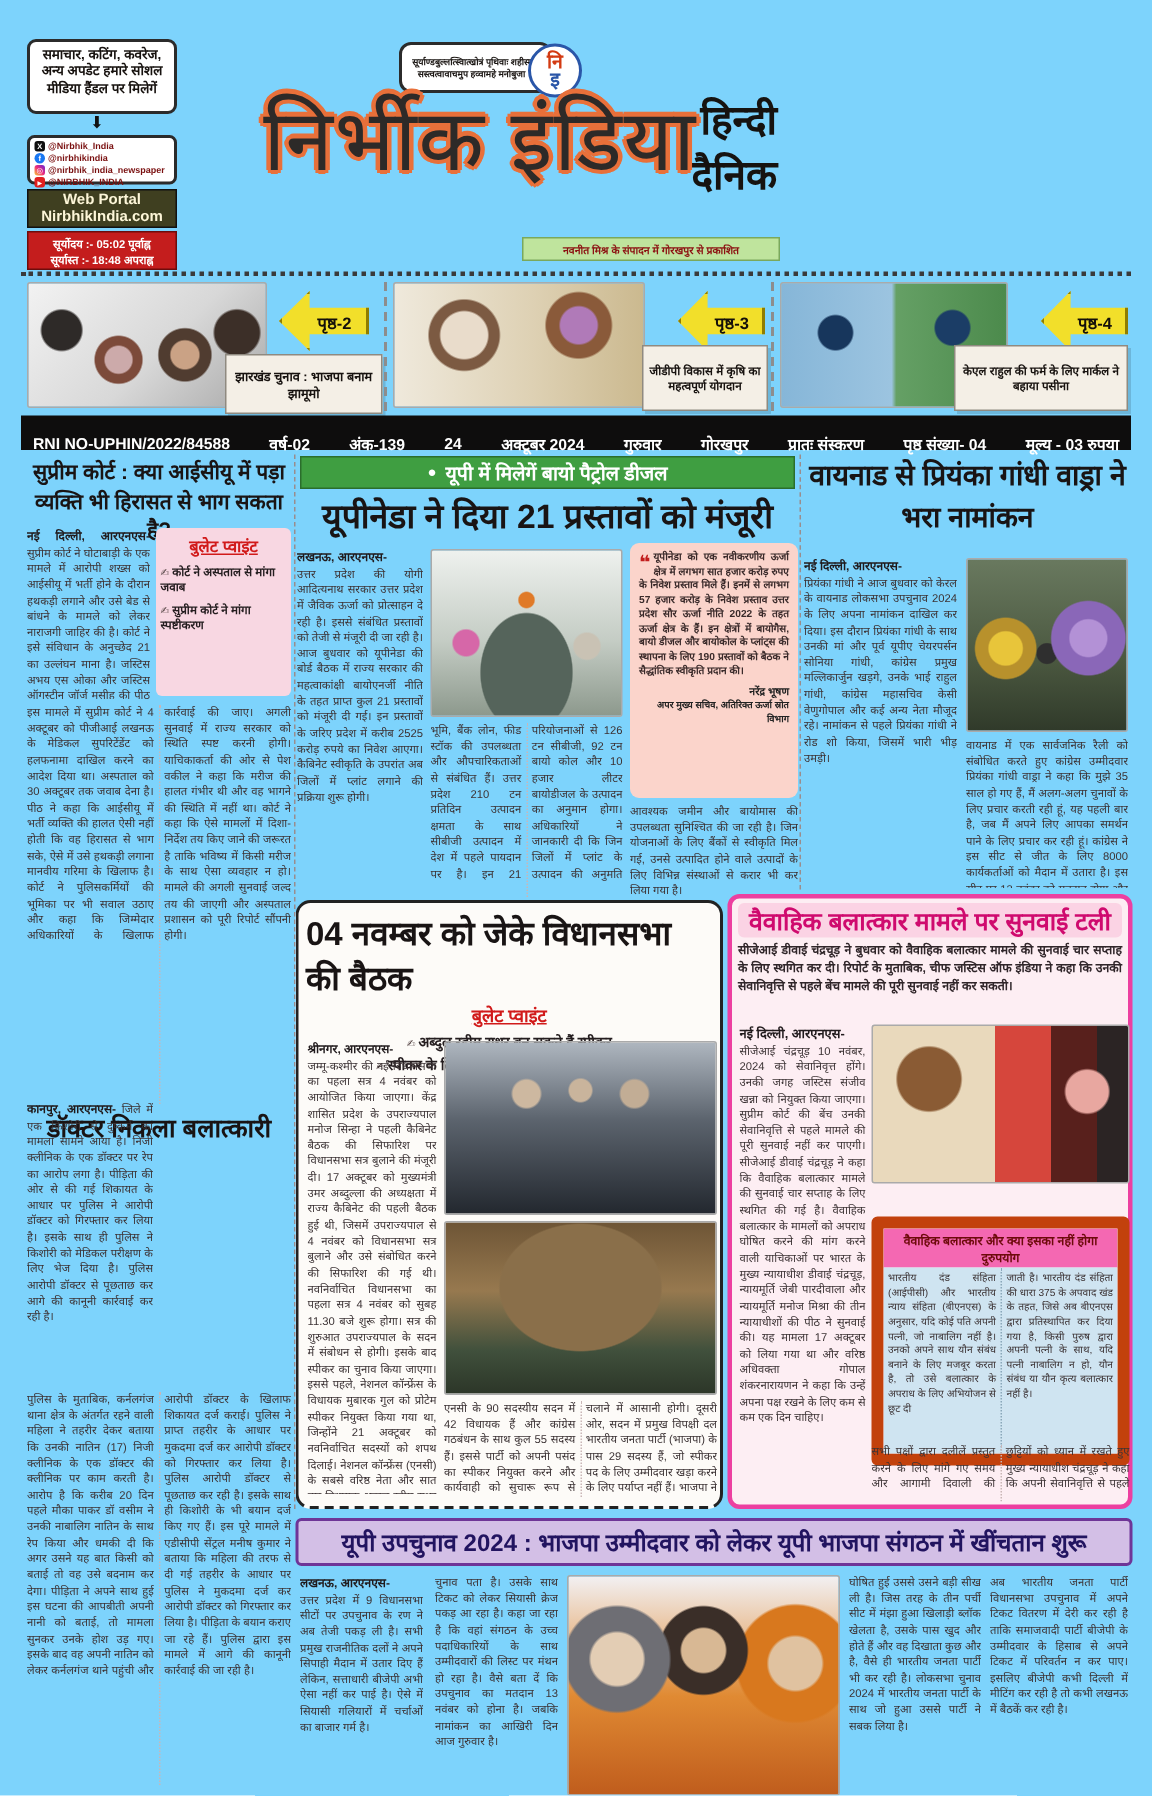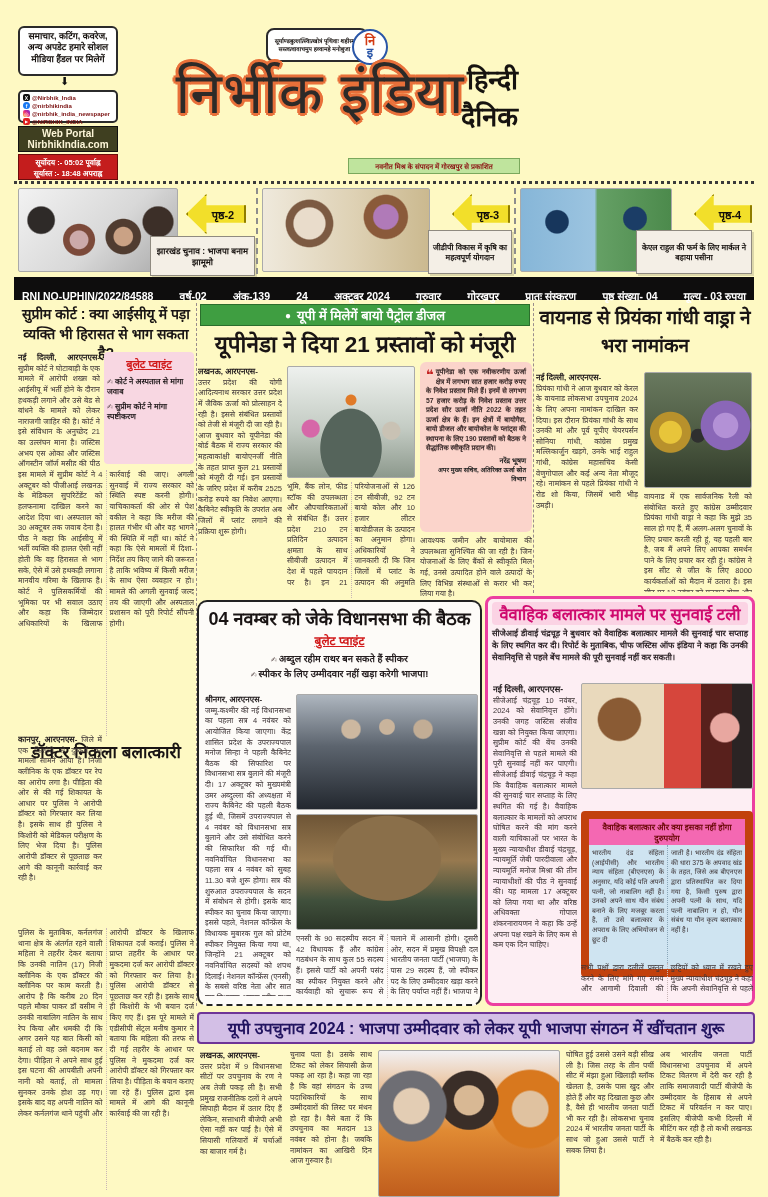--- a/index.html
+++ b/index.html
@@ -1,20 +1,20 @@
 <!DOCTYPE html>
 <html><head>
 <meta charset="utf-8">
 <style>
   * { margin:0; padding:0; box-sizing:border-box; }
   html,body { background:#ffffff; }
   body { font-family:"Liberation Sans","DejaVu Sans",sans-serif; }
   #page {
     position:relative; width:768px; height:1197px; margin:0 auto;
-    background:#fef9c3; overflow:hidden;
+    background:#7dd3fc; overflow:hidden;
   }
   .abs { position:absolute; }
   .bordered { border:2px solid #2b2b2b; border-radius:4px; background:#fff; }
   .body-text { font-size:7.5px; line-height:1.42; color:#3c3335; text-align:justify; overflow:hidden; }
   .dateline { font-weight:bold; color:#201a1c; font-size:8px; }
   .headline { font-weight:bold; color:#191414; }
   .two-col { column-count:2; column-gap:7px; column-rule:1px dotted #c9b6b6; }
   .photo { border-radius:2px; border:1px solid #aaa; overflow:hidden; }
   .caption-box {
     background:#f4efe6; border:1px solid #8f8a80; box-shadow:2px 2px 0 #00000022;
@@ -236,21 +236,21 @@
        background:
          radial-gradient(circle at 24% 52%, #e8c53a 0 11%, #b8912c 12% 20%, transparent 21%),
          radial-gradient(circle at 76% 46%, #b391d6 0 12%, #8a67b8 13% 24%, transparent 25%),
          radial-gradient(circle at 50% 55%, #2f2f2f 0 8%, transparent 9%),
          linear-gradient(180deg,#69795f 0%,#4a573f 60%,#303a2a 100%);"></div>
 
   <div class="abs body-text" style="left:644px;top:492px;width:108px;height:100px;">वायनाड में एक सार्वजनिक रैली को संबोधित करते हुए कांग्रेस उम्मीदवार प्रियंका गांधी वाड्रा ने कहा कि मुझे 35 साल हो गए हैं, मैं अलग-अलग चुनावों के लिए प्रचार करती रही हूं, यह पहली बार है, जब मैं अपने लिए आपका समर्थन पाने के लिए प्रचार कर रही हूं। कांग्रेस ने इस सीट से जीत के लिए 8000 कार्यकर्ताओं को मैदान में उतारा है। इस सीट पर 13 नवंबर को मतदान होगा और नतीजे 23 नवंबर को आएंगे।</div>
 
   <div class="abs" style="left:197px;top:600px;width:285px;height:406px;border:2px solid #222;border-radius:10px;
        background:#fdfbf8;padding:4px 5px;border-bottom-style:dashed;">
-    <div class="headline" style="font-size:18px;text-align:center;">04 नवम्बर को जेके विधानसभा की बैठक</div>
+    <div class="headline" style="font-size:22px;">04 नवम्बर को जेके विधानसभा की बैठक</div>
     <div class="red-title" style="font-size:12px;margin-top:2px;">बुलेट प्वाइंट</div>
     <div style="text-align:center;font-weight:bold;font-size:9.5px;margin-top:3px;color:#241d1f;">
       <span class="bullet-glyph">✍</span><span>अब्दुल रहीम राथर बन सकते हैं स्पीकर</span>
     </div>
     <div style="text-align:center;font-weight:bold;font-size:9.5px;margin-top:2px;color:#241d1f;">
       <span class="bullet-glyph">✍</span><span>स्पीकर के लिए उम्मीदवार नहीं खड़ा करेगी भाजपा!</span>
     </div>
 
     <div class="body-text" style="position:absolute;left:6px;top:92px;width:86px;height:302px;">
       <span class="dateline">श्रीनगर, आरएनएस-</span><br>

